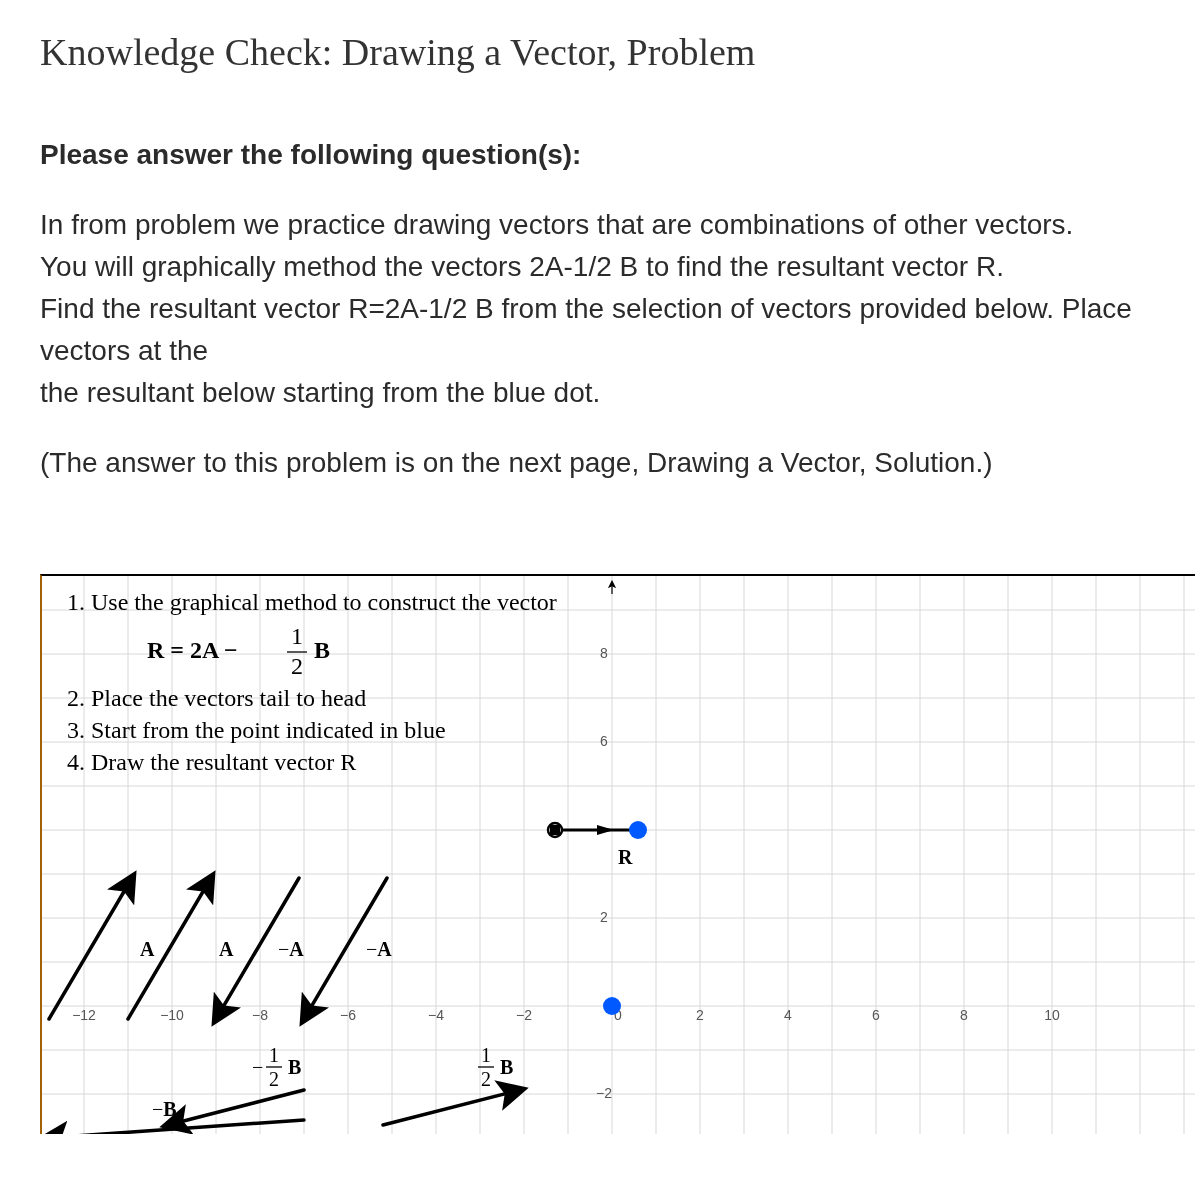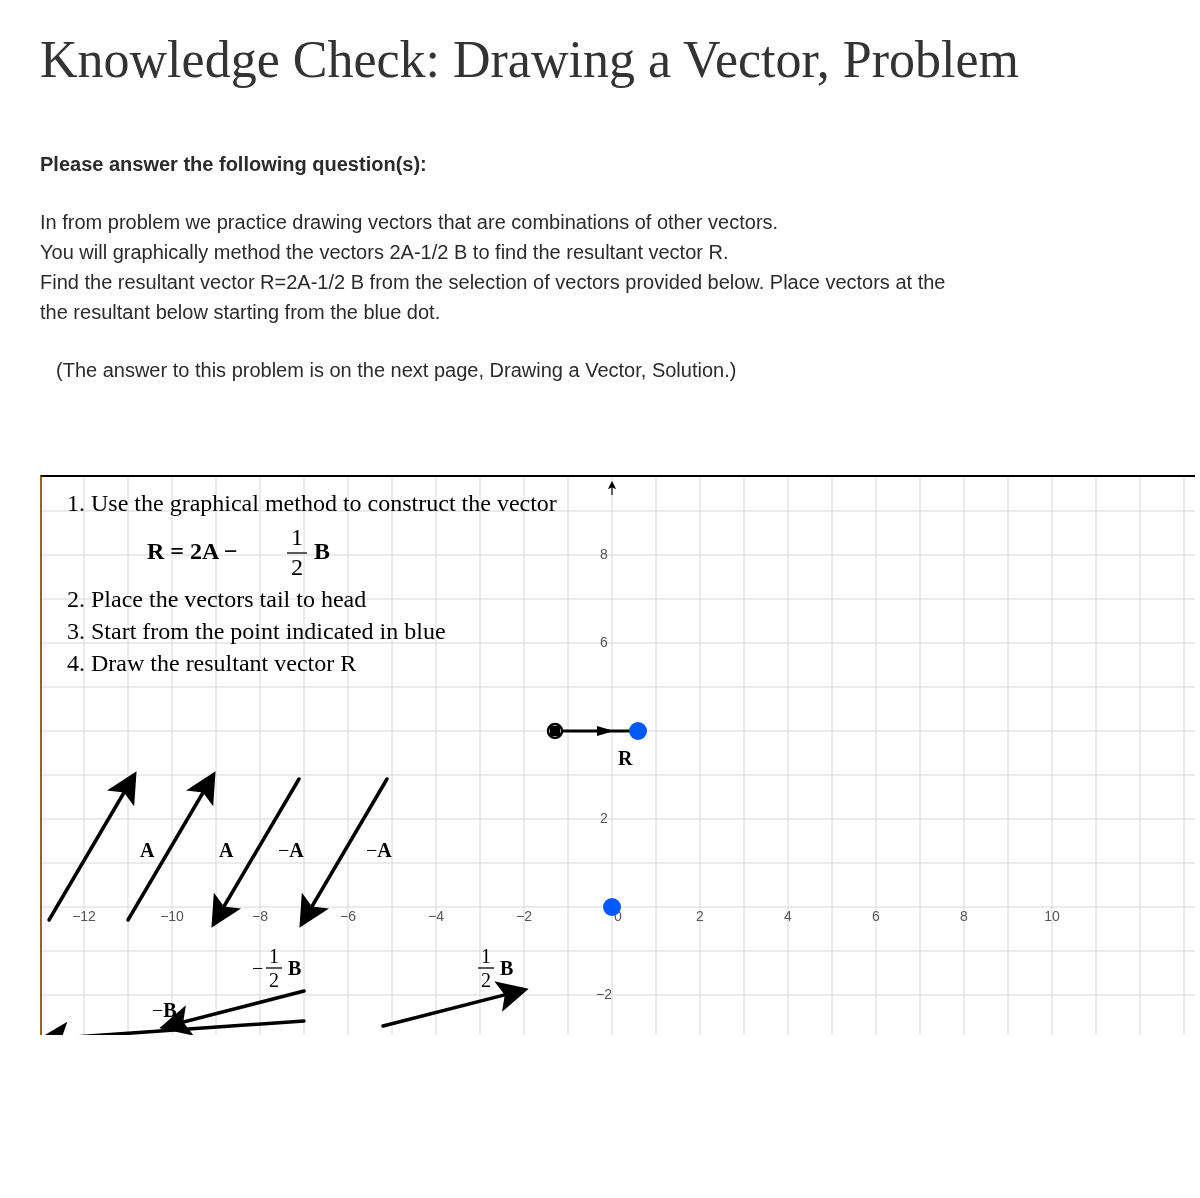--- a/index.html
+++ b/index.html
@@ -7,36 +7,36 @@
     font-family: Georgia, 'Times New Roman', serif;
     width: 1200px;
     background: #fff;
     color: #222;
     padding: 30px 0 0 40px;
     overflow: hidden;
   }
   h1 {
     font-family: Georgia, serif;
     font-weight: 400;
-    font-size: 52px;
+    font-size: 38px;
     color: #333;
     margin-bottom: 60px;
   }
   .instr {
     font-family: -apple-system, 'Segoe UI', Arial, sans-serif;
-    font-size: 20px;
+    font-size: 28px;
     color: #2b2b2b;
     line-height: 1.5;
   }
   .instr .lead {
     font-weight: 700;
     margin-bottom: 28px;
   }
   .instr p { margin: 0; }
-  .instr .para2 { margin-top: 28px; margin-left: 16px; }
+  .instr .para2 { margin-top: 28px; }
   .instr strong { font-weight: 400; }
 
   
   .graph-wrap {
     margin-top: 90px;
     border-top: 2px solid #000;
     border-left: 2px solid #a16207;
     position: relative;
     width: 1155px;
     height: 560px;

